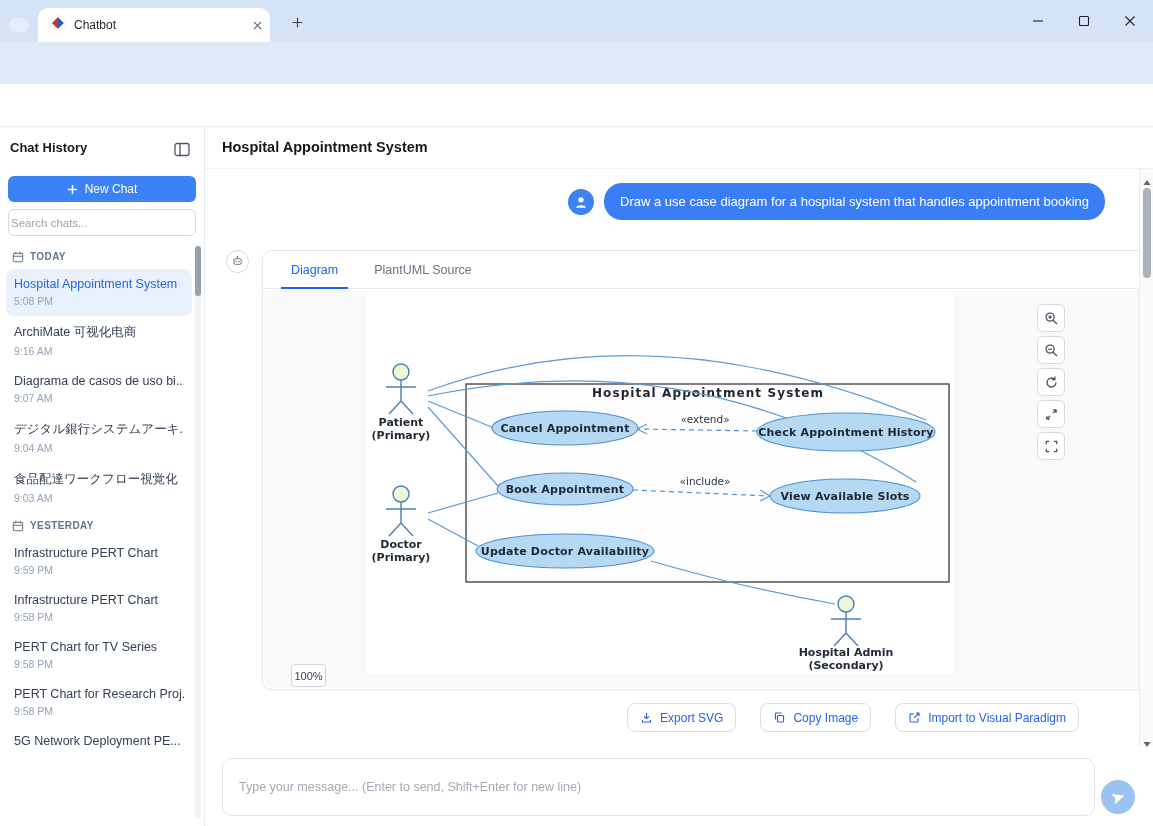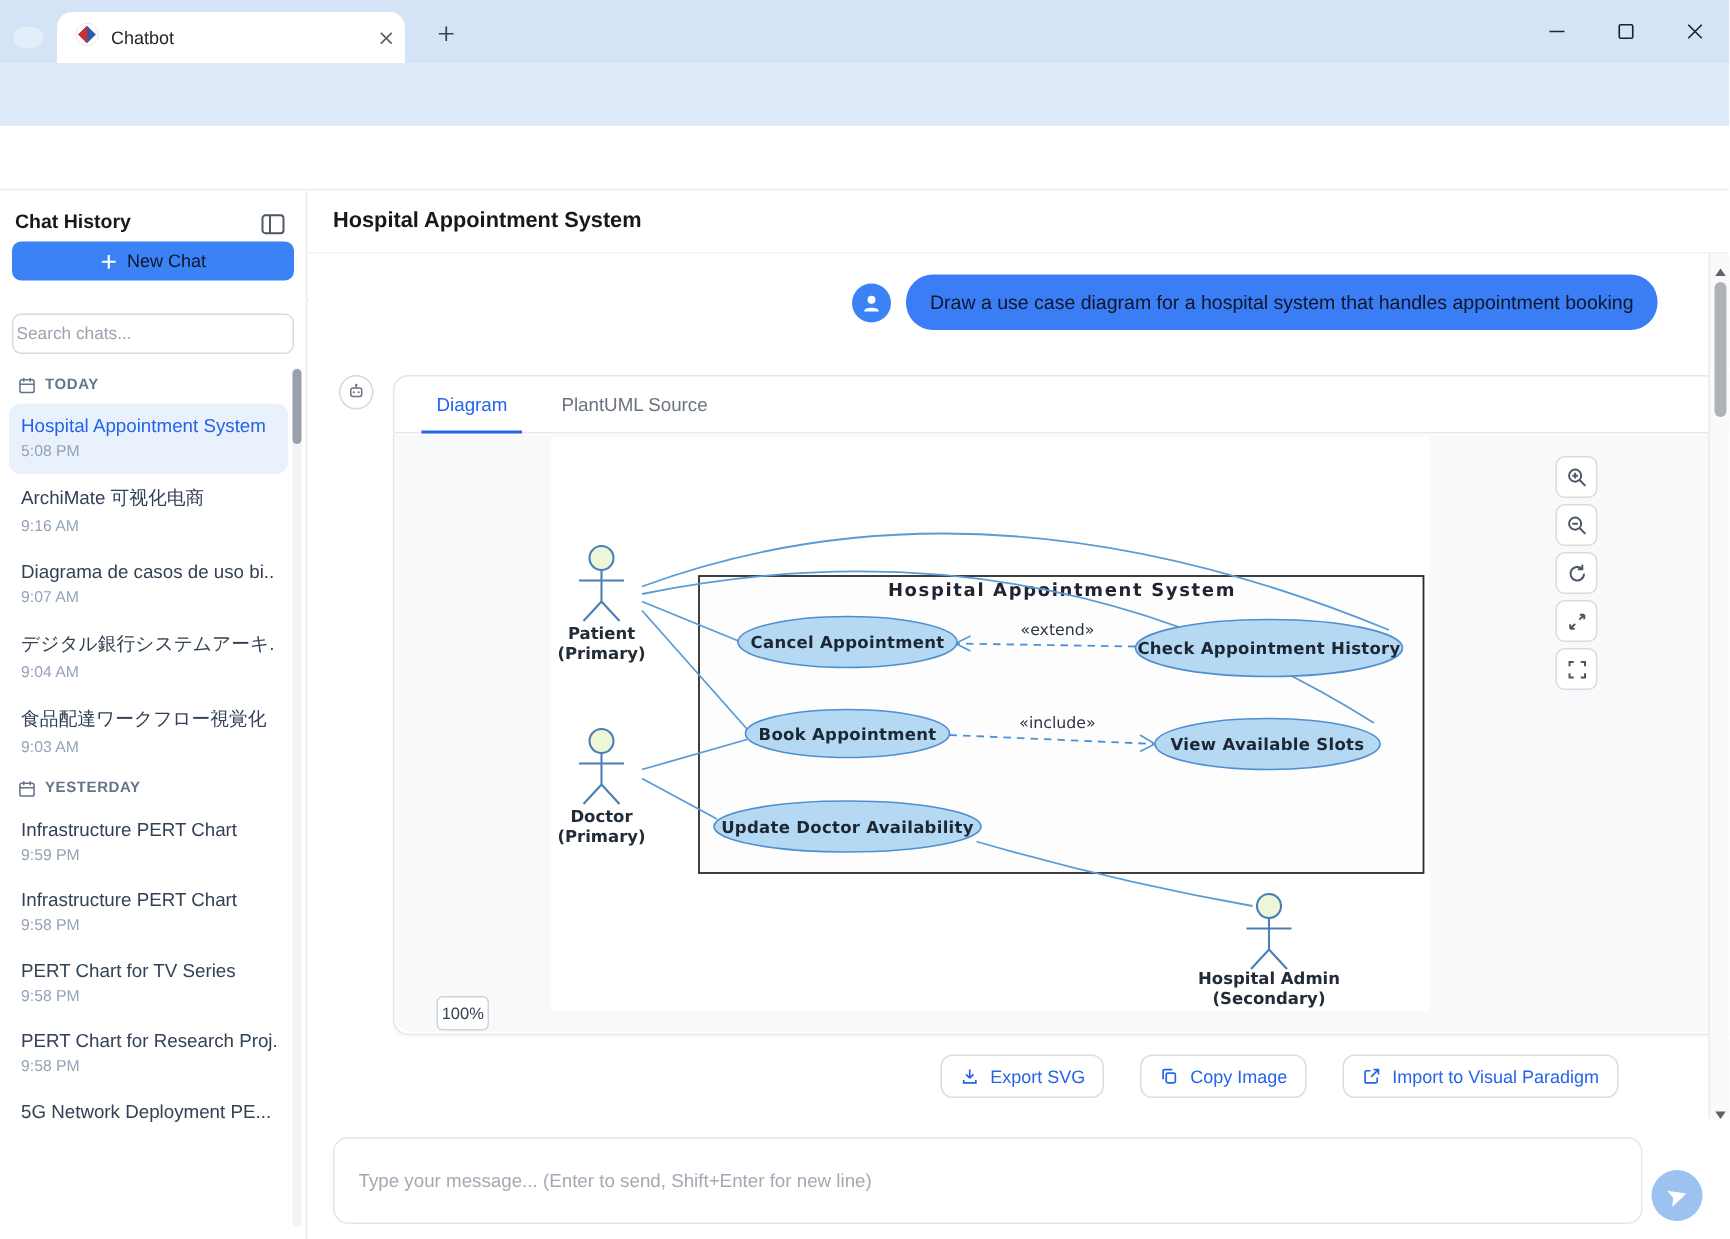--- a/index.html
+++ b/index.html
@@ -33,41 +33,41 @@
   .app-title { position:absolute; left:46px; top:90px; font-size:14px; font-weight:700; color:#15181d; }
   .app-sub { position:absolute; left:46px; top:109px; font-size:10px; color:#6b7280; }
   .hdr-icon { position:absolute; top:93px; width:24px; height:24px; display:flex; align-items:center; justify-content:center; }
   .more-apps { position:absolute; left:1041px; top:92px; height:26px; padding:0 14px; border-radius:13px; background:#12a268; color:#fff; font-size:12px; display:flex; align-items:center; border:0; }
   .hdr-chat { position:absolute; left:1116px; top:91px; width:28px; height:28px; border-radius:50%; border:2px solid #3b74d9; background:#fff; display:flex; align-items:center; justify-content:center; }
 
   
   .sidebar { position:absolute; left:0; top:127px; width:205px; bottom:0; background:#fff; border-right:1px solid #e7eaee; }
   .sb-title { position:absolute; left:10px; top:13px; font-size:13px; font-weight:700; color:#15181d; }
   .sb-collapse { position:absolute; right:13px; top:13px; width:18px; height:18px; }
-  .newchat-btn { position:absolute; left:8px; right:8px; top:34px; height:26px; background:#3b82f6; border:0; border-radius:6px; color:#0f172a; font-size:12px; display:flex; align-items:center; justify-content:center; gap:7px; }
+  .newchat-btn { position:absolute; left:8px; right:8px; top:49px; height:26px; background:#3b82f6; border:0; border-radius:6px; color:#ffffff; font-size:12px; display:flex; align-items:center; justify-content:center; gap:7px; }
   .sb-search { position:absolute; left:8px; right:8px; top:82px; height:27px; border:1px solid #d6dbe1; border-radius:6px; font-size:11.5px; padding:0 2px; color:#111; outline:none; background:#fff; }
   .sb-search::placeholder { color:#9aa3af; }
   .sb-list { position:absolute; left:0; right:0; top:117px; bottom:0; overflow:hidden; padding:0 12px 0 6px; }
   .section-hdr { display:flex; align-items:center; gap:6px; height:25px; padding-left:6px; color:#64748b; font-size:10px; font-weight:700; letter-spacing:.4px; }
   .chat-item { padding:8px 8px 9px 8px; border-radius:8px; cursor:pointer; }
   .chat-item-title { font-size:12.5px; color:#334155; white-space:nowrap; overflow:hidden; }
   .chat-item-time { font-size:10.5px; color:#94a3b8; margin-top:4px; }
   .chat-item.selected { background:#e9f1fd; }
   .chat-item.selected .chat-item-title { color:#2563eb; font-weight:500; }
   .sb-track { position:absolute; right:3px; top:118px; bottom:8px; width:6px; border-radius:3px; background:#f1f3f6; }
   .sb-thumb { position:absolute; right:3px; top:119px; width:6px; height:50px; border-radius:3px; background:#98a1ab; }
 
   
   .main { position:absolute; left:205px; top:127px; right:0; bottom:0; background:#fff; }
   .main-titlebar { position:absolute; left:0; right:0; top:0; height:42px; border-bottom:1px solid #eef1f5; }
   .page-title { position:absolute; left:17px; top:12px; font-size:14.5px; font-weight:700; color:#15181d; }
   .chat-area { position:absolute; left:0; right:0; top:42px; height:577px; }
   .msg-row { position:absolute; left:0; right:48px; top:14px; display:flex; justify-content:flex-end; align-items:flex-start; gap:10px; }
   .user-avatar { flex:none; width:26px; height:26px; border-radius:50%; background:#3b82f6; display:flex; align-items:center; justify-content:center; margin-top:6px; }
-  .bubble { background:#3b7df4; color:#0f172a; font-size:13px; padding:11px 16px; border-radius:18px; white-space:nowrap; }
+  .bubble { background:#3b7df4; color:#ffffff; font-size:13px; padding:11px 16px; border-radius:18px; white-space:nowrap; }
   .assistant-avatar { position:absolute; left:21px; top:81px; width:23px; height:23px; border-radius:50%; border:1px solid #d4d9de; background:#fff; display:flex; align-items:center; justify-content:center; }
   .card { position:absolute; left:57px; top:81px; width:984px; height:440px; background:#fff; border:1px solid #e5e7eb; border-radius:10px; box-shadow:0 1px 2px rgba(0,0,0,.04); }
   .tabbar { position:relative; height:38px; border-bottom:1px solid #e8eaee; display:flex; align-items:center; gap:36px; padding-left:28px; }
   .tab-item { position:relative; height:100%; display:flex; align-items:center; font-size:12.5px; color:#6b7280; cursor:pointer; }
   .tab-item.active { color:#2563eb; font-weight:500; }
   .tab-item.active::after { content:""; position:absolute; left:-10px; right:-10px; bottom:-1px; height:2px; background:#2563eb; }
   .viewport { position:absolute; left:1px; right:1px; top:39px; bottom:1px; background:#f7f9fb; border-radius:0 0 10px 10px; overflow:hidden; }
   .diagram-svg { position:absolute; left:0; top:0; }
   .zoombar { position:absolute; left:773px; top:14px; display:flex; flex-direction:column; gap:4px; }
   .zoom-btn { width:28px; height:28px; background:#fff; border:1px solid #d7dbe0; border-radius:6px; display:flex; align-items:center; justify-content:center; }

